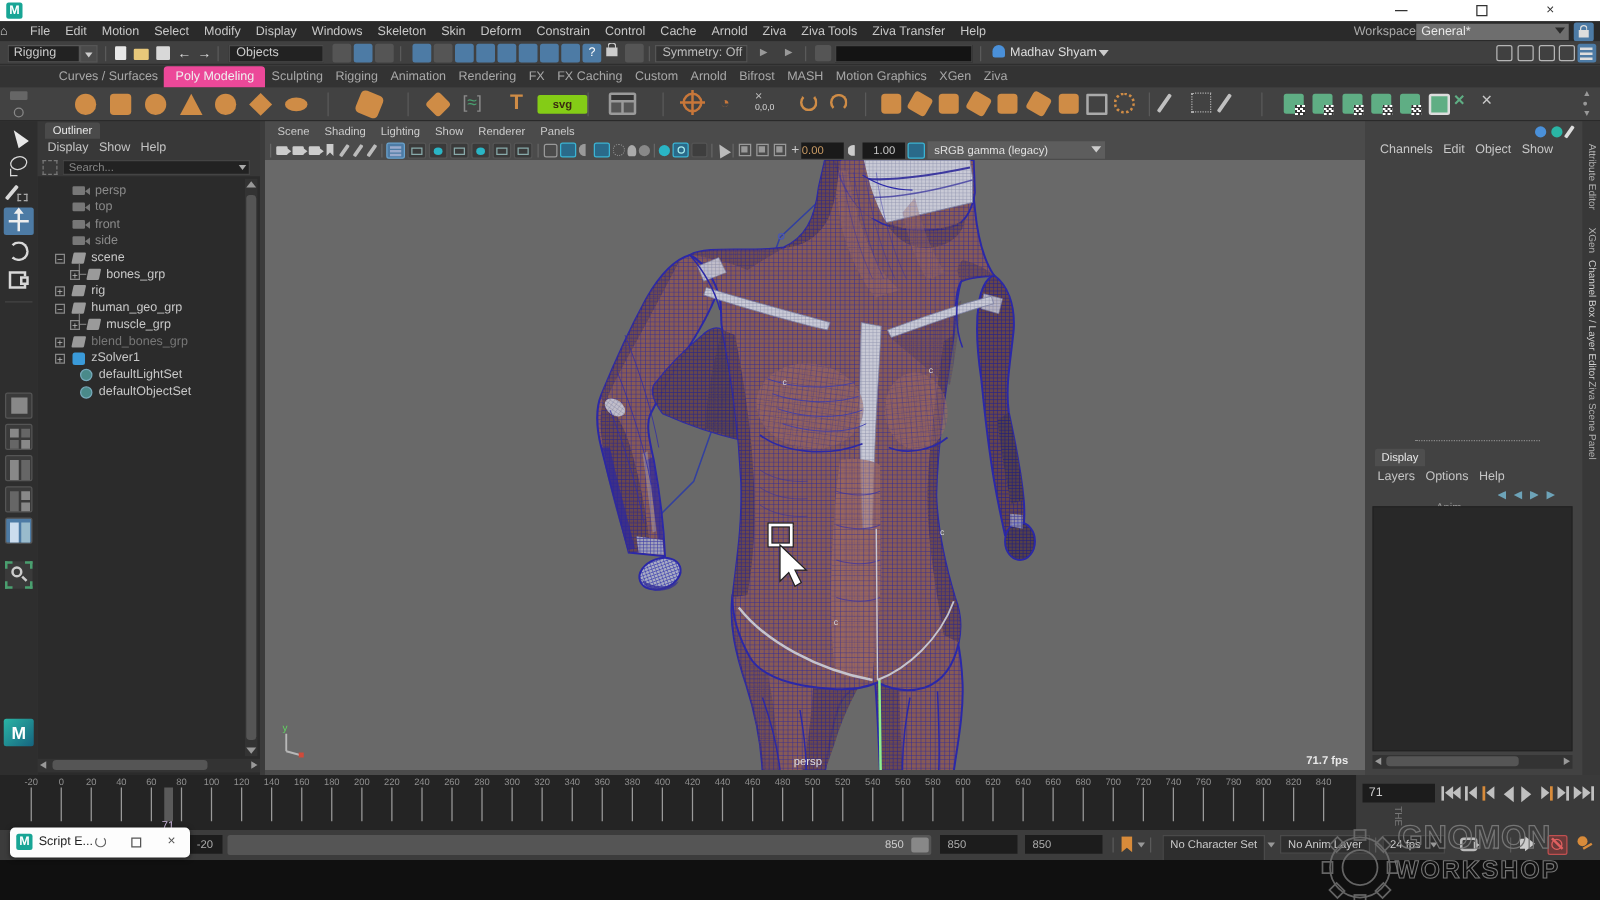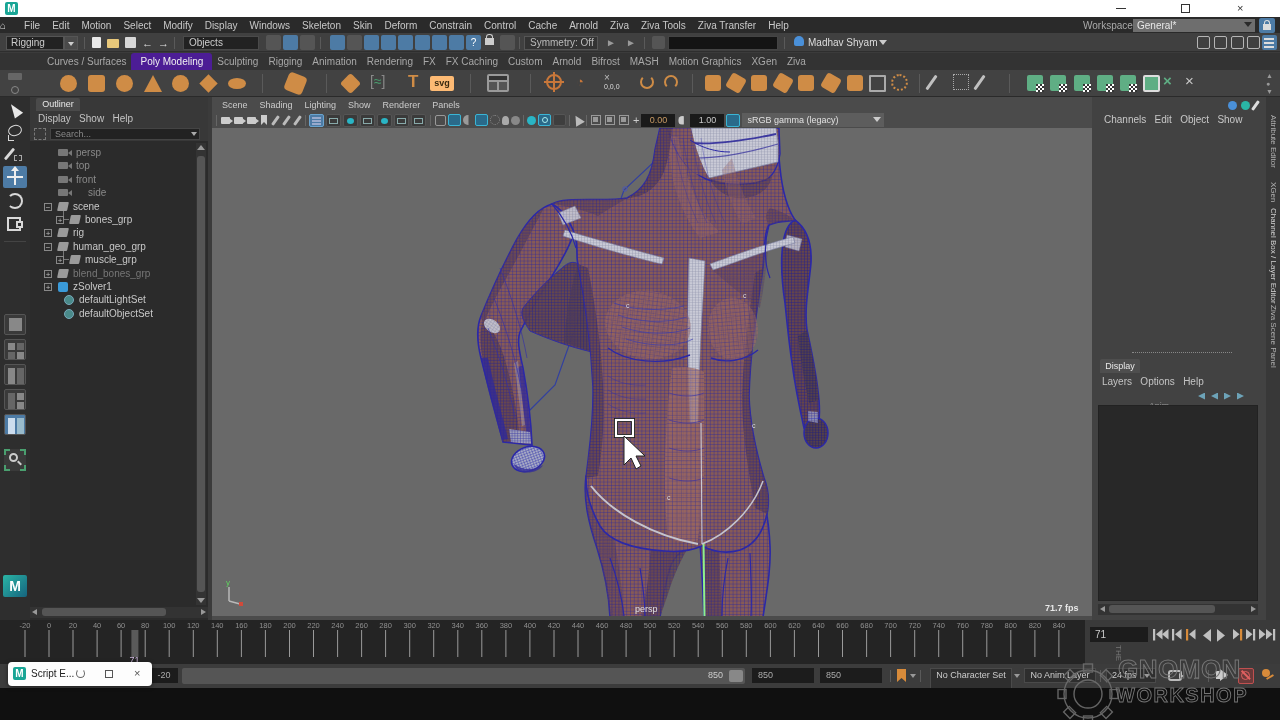--- a/index.html
+++ b/index.html
@@ -90,21 +90,21 @@
 <div class="abs" style="left:1247px;top:3px;width:13px;height:13px;border:1.5px solid #b5b5b5;border-radius:2px;"></div>
 <div class="abs" style="left:1262px;top:2px;width:15px;height:15px;background:#4d7ba5;border-radius:2px;">
       <span class="abs" style="left:2px;top:3px;width:10px;height:2px;background:#ddd;"></span>
       <span class="abs" style="left:2px;top:7px;width:10px;height:2px;background:#ddd;"></span>
       <span class="abs" style="left:2px;top:11px;width:10px;height:2px;background:#ddd;"></span>
     </div>
 </div>
 <div class="abs" style="left:0;top:53px;width:1280px;height:17px;background:#333333;">
   <div class="r" style="left:42px;top:0;height:17px;font-size:10px;color:#a8a8a8;">
     <span style="padding:0 5px;">Curves / Surfaces</span>
-    <span style="padding:2px 9px;background:#4c1d95;color:#f0f0f0;border-radius:3px 3px 0 0;line-height:13px;">Poly Modeling</span>
+    <span style="padding:2px 9px;background:#ec4899;color:#f0f0f0;border-radius:3px 3px 0 0;line-height:13px;">Poly Modeling</span>
     <span style="padding:0 5px;">Sculpting</span>
       <span style="padding:0 5px;">Rigging</span>
       <span style="padding:0 5px;">Animation</span>
       <span style="padding:0 5px;">Rendering</span>
       <span style="padding:0 5px;">FX</span>
       <span style="padding:0 5px;">FX Caching</span>
       <span style="padding:0 5px;">Custom</span>
       <span style="padding:0 5px;">Arnold</span>
       <span style="padding:0 5px;">Bifrost</span>
       <span style="padding:0 5px;">MASH</span>
@@ -122,21 +122,21 @@
 <div class="abs" style="left:144px;top:5px;width:0;height:0;border-left:9px solid transparent;border-right:9px solid transparent;border-bottom:17px solid #cf8c46;"></div>
 <div class="abs" style="left:172px;top:5px;width:17px;height:17px;background:#cf8c46;border-radius:50%;"></div>
 <div class="abs" style="left:202px;top:7px;width:13px;height:13px;background:#cf8c46;transform:rotate(45deg);"></div>
 <div class="abs" style="left:228px;top:8px;width:18px;height:11px;background:#cf8c46;border-radius:50%;"></div>
 <div class="abs" style="left:262px;top:4px;width:1px;height:19px;background:#5a5a5a;"></div>
 <div class="abs" style="left:286px;top:4px;width:19px;height:19px;background:#cf8c46;border-radius:4px;transform:rotate(22deg);"></div>
 <div class="abs" style="left:326px;top:4px;width:1px;height:19px;background:#5a5a5a;"></div>
 <div class="abs" style="left:343px;top:6px;width:15px;height:15px;background:#cf8c46;transform:rotate(45deg);border-radius:3px;"></div>
 <div class="abs" style="left:370px;top:3px;color:#8a8a8a;font-size:14px;">[<span style="color:#4a9f6f;">≈</span>]</div>
 <div class="abs" style="left:408px;top:2px;color:#cf8c46;font-size:17px;font-weight:bold;">T</div>
-<div class="abs" style="left:430px;top:6px;width:24px;height:15px;background:#fdba74;border-radius:2px;color:#3a2a10;font-size:9px;font-weight:bold;text-align:center;line-height:15px;">svg</div>
+<div class="abs" style="left:430px;top:6px;width:40px;height:15px;background:#84cc16;border-radius:2px;color:#3a2a10;font-size:9px;font-weight:bold;text-align:center;line-height:15px;">svg</div>
 <div class="abs" style="left:470px;top:4px;width:1px;height:19px;background:#5a5a5a;"></div>
 <div class="abs" style="left:487px;top:4px;width:22px;height:18px;background:#9a9a9a;border-radius:2px;">
       <span class="abs" style="left:2px;top:2px;width:18px;height:4px;background:#333;"></span>
       <span class="abs" style="left:2px;top:8px;width:8px;height:8px;background:#555;"></span>
       <span class="abs" style="left:12px;top:8px;width:8px;height:8px;background:#555;"></span>
     </div>
 <div class="abs" style="left:530px;top:4px;width:1px;height:19px;background:#5a5a5a;"></div>
 <div class="abs" style="left:546px;top:4px;width:16px;height:16px;border:2px solid #c8773a;border-radius:50%;">
       <span class="abs" style="left:5px;top:-4px;width:2px;height:20px;background:#c8773a;"></span>
       <span class="abs" style="left:-4px;top:5px;width:20px;height:2px;background:#c8773a;"></span>
@@ -231,21 +231,21 @@
     <div class="abs" style="left:38px;top:53px;width:0;height:0;border-top:3px solid transparent;border-bottom:3px solid transparent;border-right:4px solid #777;"></div>
 <div class="abs" style="left:46px;top:50px;font-size:10px;color:#8a8a8a;">persp</div>
 <div class="abs" style="left:28px;top:65px;width:10px;height:7px;background:#777;border-radius:1px;"></div>
     <div class="abs" style="left:38px;top:66px;width:0;height:0;border-top:3px solid transparent;border-bottom:3px solid transparent;border-right:4px solid #777;"></div>
 <div class="abs" style="left:46px;top:63px;font-size:10px;color:#8a8a8a;">top</div>
 <div class="abs" style="left:28px;top:79px;width:10px;height:7px;background:#777;border-radius:1px;"></div>
     <div class="abs" style="left:38px;top:80px;width:0;height:0;border-top:3px solid transparent;border-bottom:3px solid transparent;border-right:4px solid #777;"></div>
 <div class="abs" style="left:46px;top:77px;font-size:10px;color:#8a8a8a;">front</div>
 <div class="abs" style="left:28px;top:92px;width:10px;height:7px;background:#777;border-radius:1px;"></div>
     <div class="abs" style="left:38px;top:93px;width:0;height:0;border-top:3px solid transparent;border-bottom:3px solid transparent;border-right:4px solid #777;"></div>
-<div class="abs" style="left:58px;top:90px;font-size:10px;color:#8a8a8a;">side</div>
+<div class="abs" style="left:46px;top:90px;font-size:10px;color:#8a8a8a;">side</div>
 <div class="abs" style="left:14px;top:106px;width:8px;height:8px;border:1px solid #888;color:#bbb;font-size:8px;line-height:7px;text-align:center;">−</div>
 <div class="abs" style="left:28px;top:105px;width:10px;height:9px;background:#9a9a9a;transform:skewX(-12deg);border-radius:1px;"></div>
 <div class="abs" style="left:43px;top:104px;font-size:10px;color:#c8c8c8;">scene</div>
 <div class="abs" style="left:33px;top:114px;width:6px;height:9px;border-left:1px solid #777;border-bottom:1px solid #777;"></div>
 <div class="abs" style="left:26px;top:119px;width:8px;height:8px;border:1px solid #888;color:#bbb;font-size:8px;line-height:7px;text-align:center;">+</div>
 <div class="abs" style="left:40px;top:118px;width:10px;height:9px;background:#9a9a9a;transform:skewX(-12deg);border-radius:1px;"></div>
 <div class="abs" style="left:55px;top:117px;font-size:10px;color:#c8c8c8;">bones_grp</div>
 <div class="abs" style="left:14px;top:132px;width:8px;height:8px;border:1px solid #888;color:#bbb;font-size:8px;line-height:7px;text-align:center;">+</div>
 <div class="abs" style="left:28px;top:131px;width:10px;height:9px;background:#9a9a9a;transform:skewX(-12deg);border-radius:1px;"></div>
 <div class="abs" style="left:43px;top:130px;font-size:10px;color:#c8c8c8;">rig</div>
@@ -345,21 +345,21 @@
       <span style="width:10px;height:10px;border:1.5px solid #999;display:inline-block;margin:0 2px;position:relative;">
         <i style="position:absolute;left:1px;top:1px;width:5px;height:5px;background:#999;"></i>
       </span>
       <span style="width:10px;height:10px;border:1.5px solid #999;display:inline-block;margin:0 2px;position:relative;">
         <i style="position:absolute;left:1px;top:1px;width:5px;height:5px;background:#999;"></i>
       </span>
       <span style="width:10px;height:10px;border:1.5px solid #999;display:inline-block;margin:0 2px;position:relative;">
         <i style="position:absolute;left:1px;top:1px;width:5px;height:5px;background:#999;"></i>
       </span>
       <span style="color:#ccc;font-size:11px;margin:0 2px;">+</span>
-      <span style="width:34px;height:13px;background:#1a1a1a;color:#c89a64;font-size:9px;line-height:13px;text-align:center;display:inline-block;">0.00</span>
+      <span style="width:34px;height:13px;background:#1a1a1a;color:#c89a64;font-size:9px;line-height:13px;text-align:left;display:inline-block;">0.00</span>
       <span style="width:9px;height:9px;background:#ccc;border-radius:50%;display:inline-block;margin:0 3px;clip-path:polygon(0 0,60% 0,60% 100%,0 100%);"></span>
       <span style="width:34px;height:13px;background:#1a1a1a;color:#c8c8c8;font-size:9px;line-height:13px;text-align:center;display:inline-block;">1.00</span>
       <span style="width:14px;height:13px;background:#2a6a8a;border:1px solid #3ab5d5;border-radius:2px;display:inline-block;margin:0 2px;"></span>
       <span style="width:142px;height:14px;background:#5d5d5d;color:#e0e0e0;font-size:9px;line-height:14px;padding-left:5px;display:inline-block;position:relative;">sRGB gamma (legacy)<i style="position:absolute;right:3px;top:4px;width:0;height:0;border-left:4px solid transparent;border-right:4px solid transparent;border-top:5px solid #ccc;"></i></span>
     </div>
 <svg class="abs" style="left:0;top:31px;" width="880" height="488" viewBox="0 0 880 488">
       <defs>
 <pattern id="wf" width="3.8" height="3.4" patternUnits="userSpaceOnUse">
  <rect width="3.8" height="3.4" fill="#875a56"></rect>
  <path d="M0,0H3.8M0,0V3.4" stroke="#2f2a9a" stroke-width="0.8" fill="none"></path>

